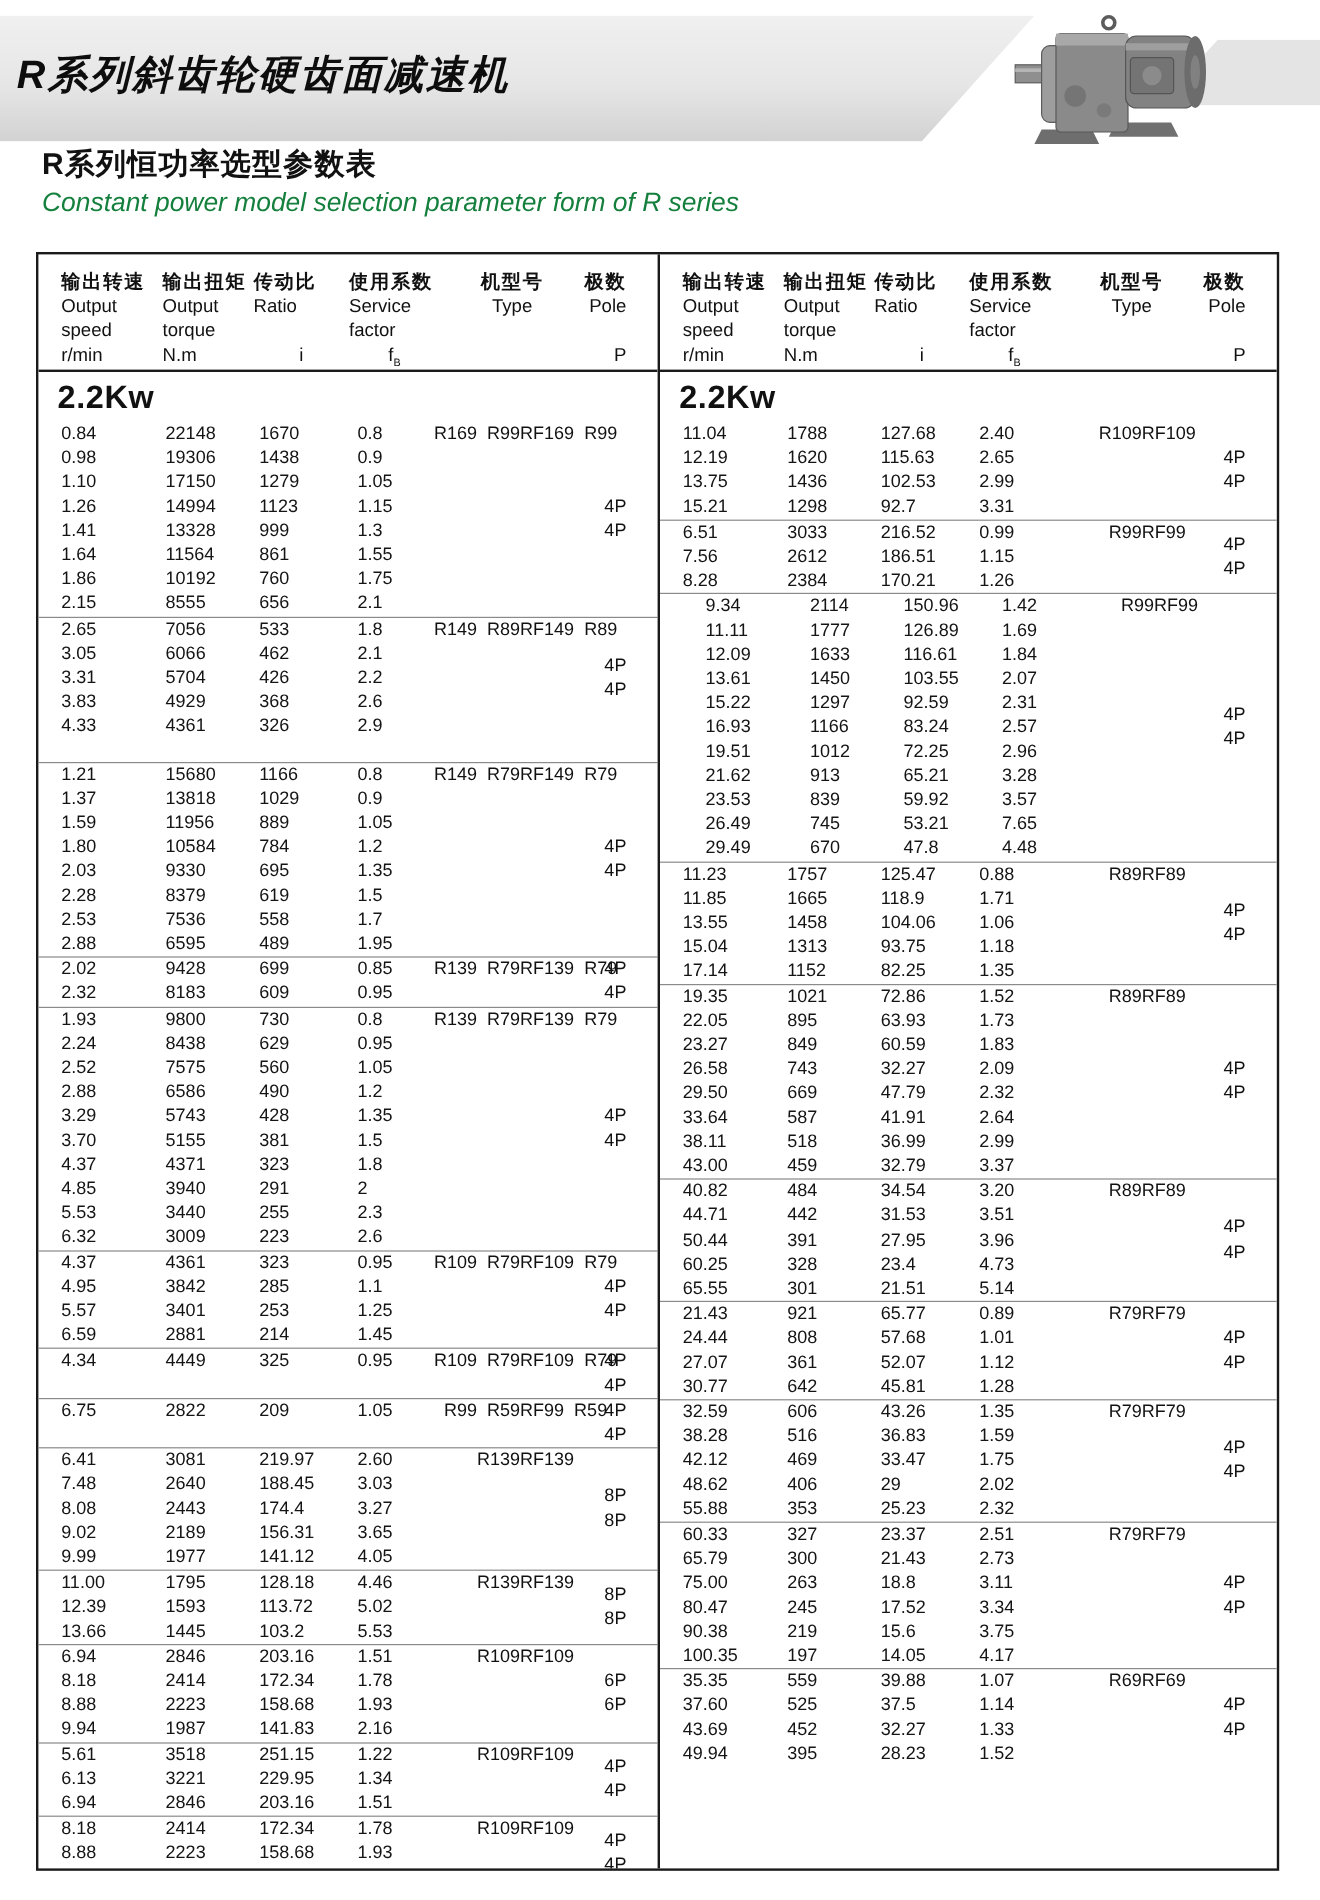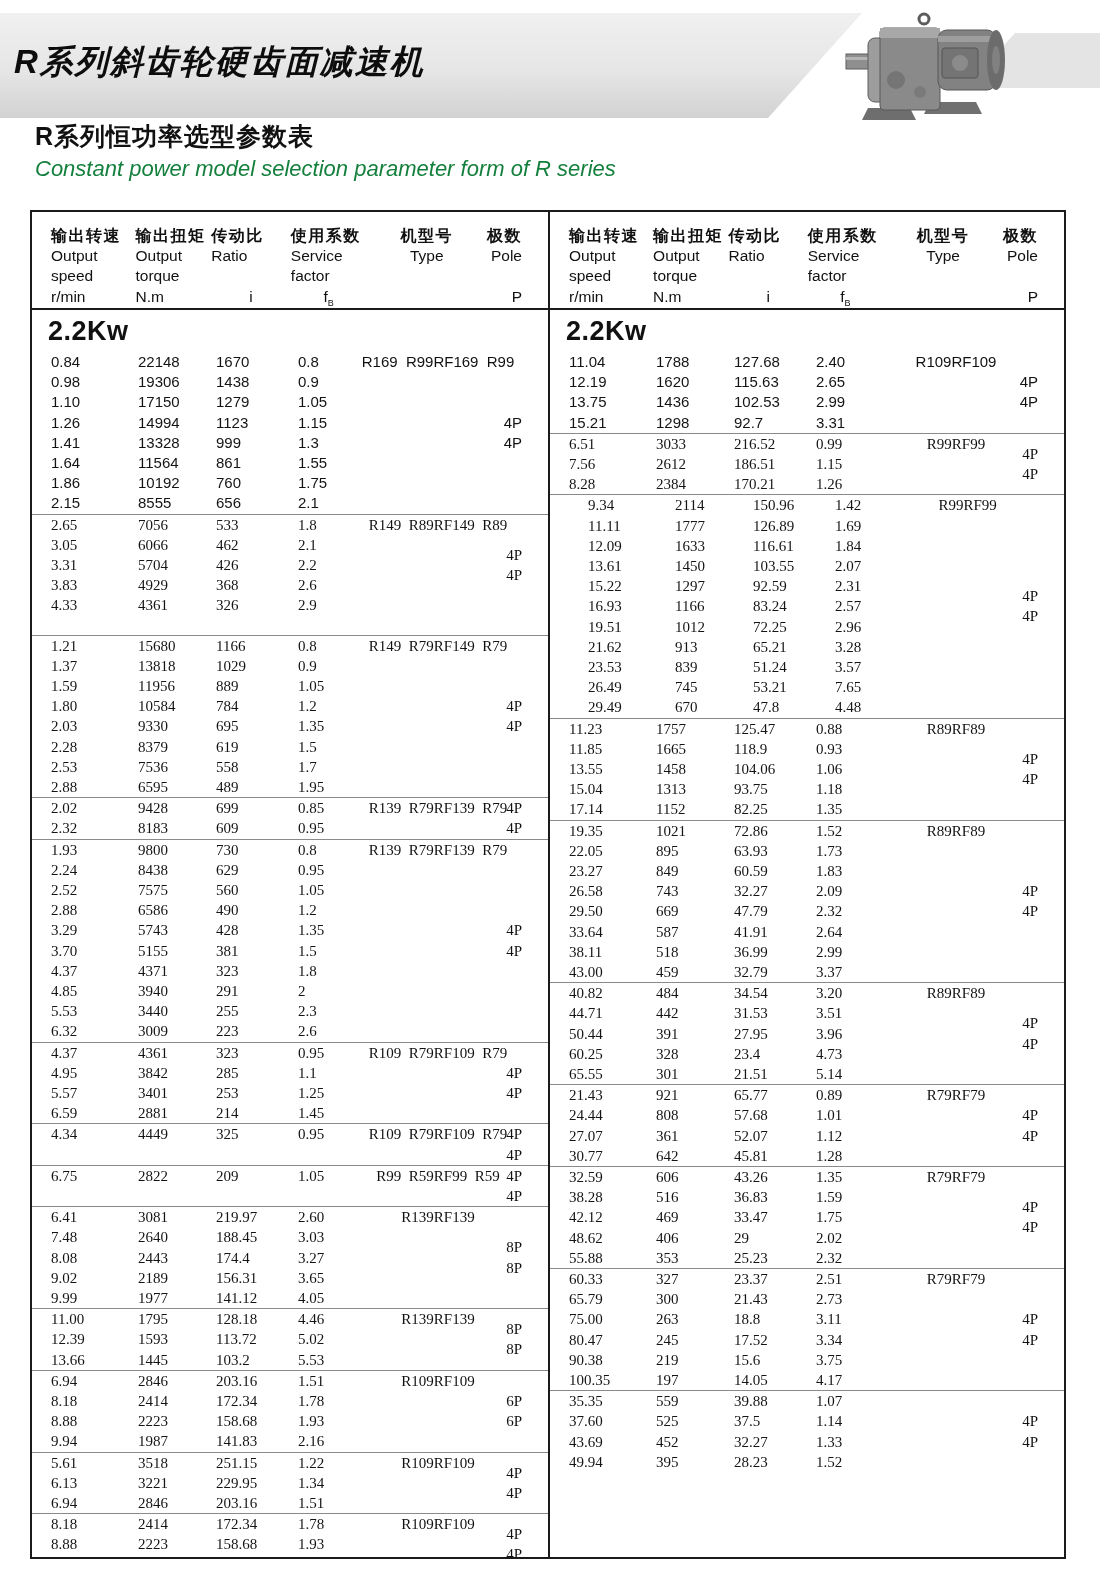--- a/index.html
+++ b/index.html
@@ -38,21 +38,21 @@
   .colD{width:78px;box-sizing:border-box;}
   .colE{width:124px;box-sizing:border-box;}
   .colF{flex:1;padding-right:26px;text-align:right;box-sizing:border-box;}
   .col-ratio .unit,.col-factor .unit{text-align:center;}
   .col-type{text-align:center;}
   .col-pole .hl{text-align:right;}
 
   .section{height:42px;line-height:42px;font-size:27px;font-weight:700;padding-left:16px;letter-spacing:0.5px;}
 
   .group{display:flex;box-sizing:content-box;}
-  .group.bt{border-top:1px solid #8a8a8a;font-family:Liberation Serif, serif;}
+  .group.bt{border-top:1px solid #8a8a8a;}
   .nums{width:344px;}
   .nrow{display:flex;height:20.2px;line-height:20.2px;font-size:15px;color:#141414;}
   .ncell{white-space:nowrap;}
   .types{width:124px;display:flex;flex-direction:row;justify-content:center;}
   .tline{height:20.2px;line-height:20.2px;font-size:15px;white-space:pre;}
   .poles{flex:1;display:flex;flex-direction:column;justify-content:center;padding-right:26px;box-sizing:border-box;}
   .pline{height:20.2px;line-height:20.2px;font-size:15px;text-align:right;}
 </style>
 </head>
 <body>
@@ -778,21 +778,21 @@
             </div>
             <div class="nrow">
               <div class="ncell colA">21.62</div>
               <div class="ncell colB">913</div>
               <div class="ncell colC">65.21</div>
               <div class="ncell colD">3.28</div>
             </div>
             <div class="nrow">
               <div class="ncell colA">23.53</div>
               <div class="ncell colB">839</div>
-              <div class="ncell colC">51.24</div>
+              <div class="ncell colC">59.92</div>
               <div class="ncell colD">3.57</div>
             </div>
             <div class="nrow">
               <div class="ncell colA">26.49</div>
               <div class="ncell colB">745</div>
               <div class="ncell colC">53.21</div>
               <div class="ncell colD">7.65</div>
             </div>
             <div class="nrow">
               <div class="ncell colA">29.49</div>
@@ -815,21 +815,21 @@
             <div class="nrow">
               <div class="ncell colA">11.23</div>
               <div class="ncell colB">1757</div>
               <div class="ncell colC">125.47</div>
               <div class="ncell colD">0.88</div>
             </div>
             <div class="nrow">
               <div class="ncell colA">11.85</div>
               <div class="ncell colB">1665</div>
               <div class="ncell colC">118.9</div>
-              <div class="ncell colD">0.93</div>
+              <div class="ncell colD">1.71</div>
             </div>
             <div class="nrow">
               <div class="ncell colA">13.55</div>
               <div class="ncell colB">1458</div>
               <div class="ncell colC">104.06</div>
               <div class="ncell colD">1.06</div>
             </div>
             <div class="nrow">
               <div class="ncell colA">15.04</div>
               <div class="ncell colB">1313</div>
@@ -1100,20 +1100,24 @@
               <div class="ncell colC">32.27</div>
               <div class="ncell colD">1.33</div>
             </div>
             <div class="nrow">
               <div class="ncell colA">49.94</div>
               <div class="ncell colB">395</div>
               <div class="ncell colC">28.23</div>
               <div class="ncell colD">1.52</div>
             </div>
           </div>
+          <div class="types">
+            <div class="tline">R69</div>
+            <div class="tline">RF69</div>
+          </div>
           <div class="poles">
             <div class="pline">4P</div>
             <div class="pline">4P</div>
           </div>
         </div>
       </div>
     </div>
 </div>
 
 </body></html>

